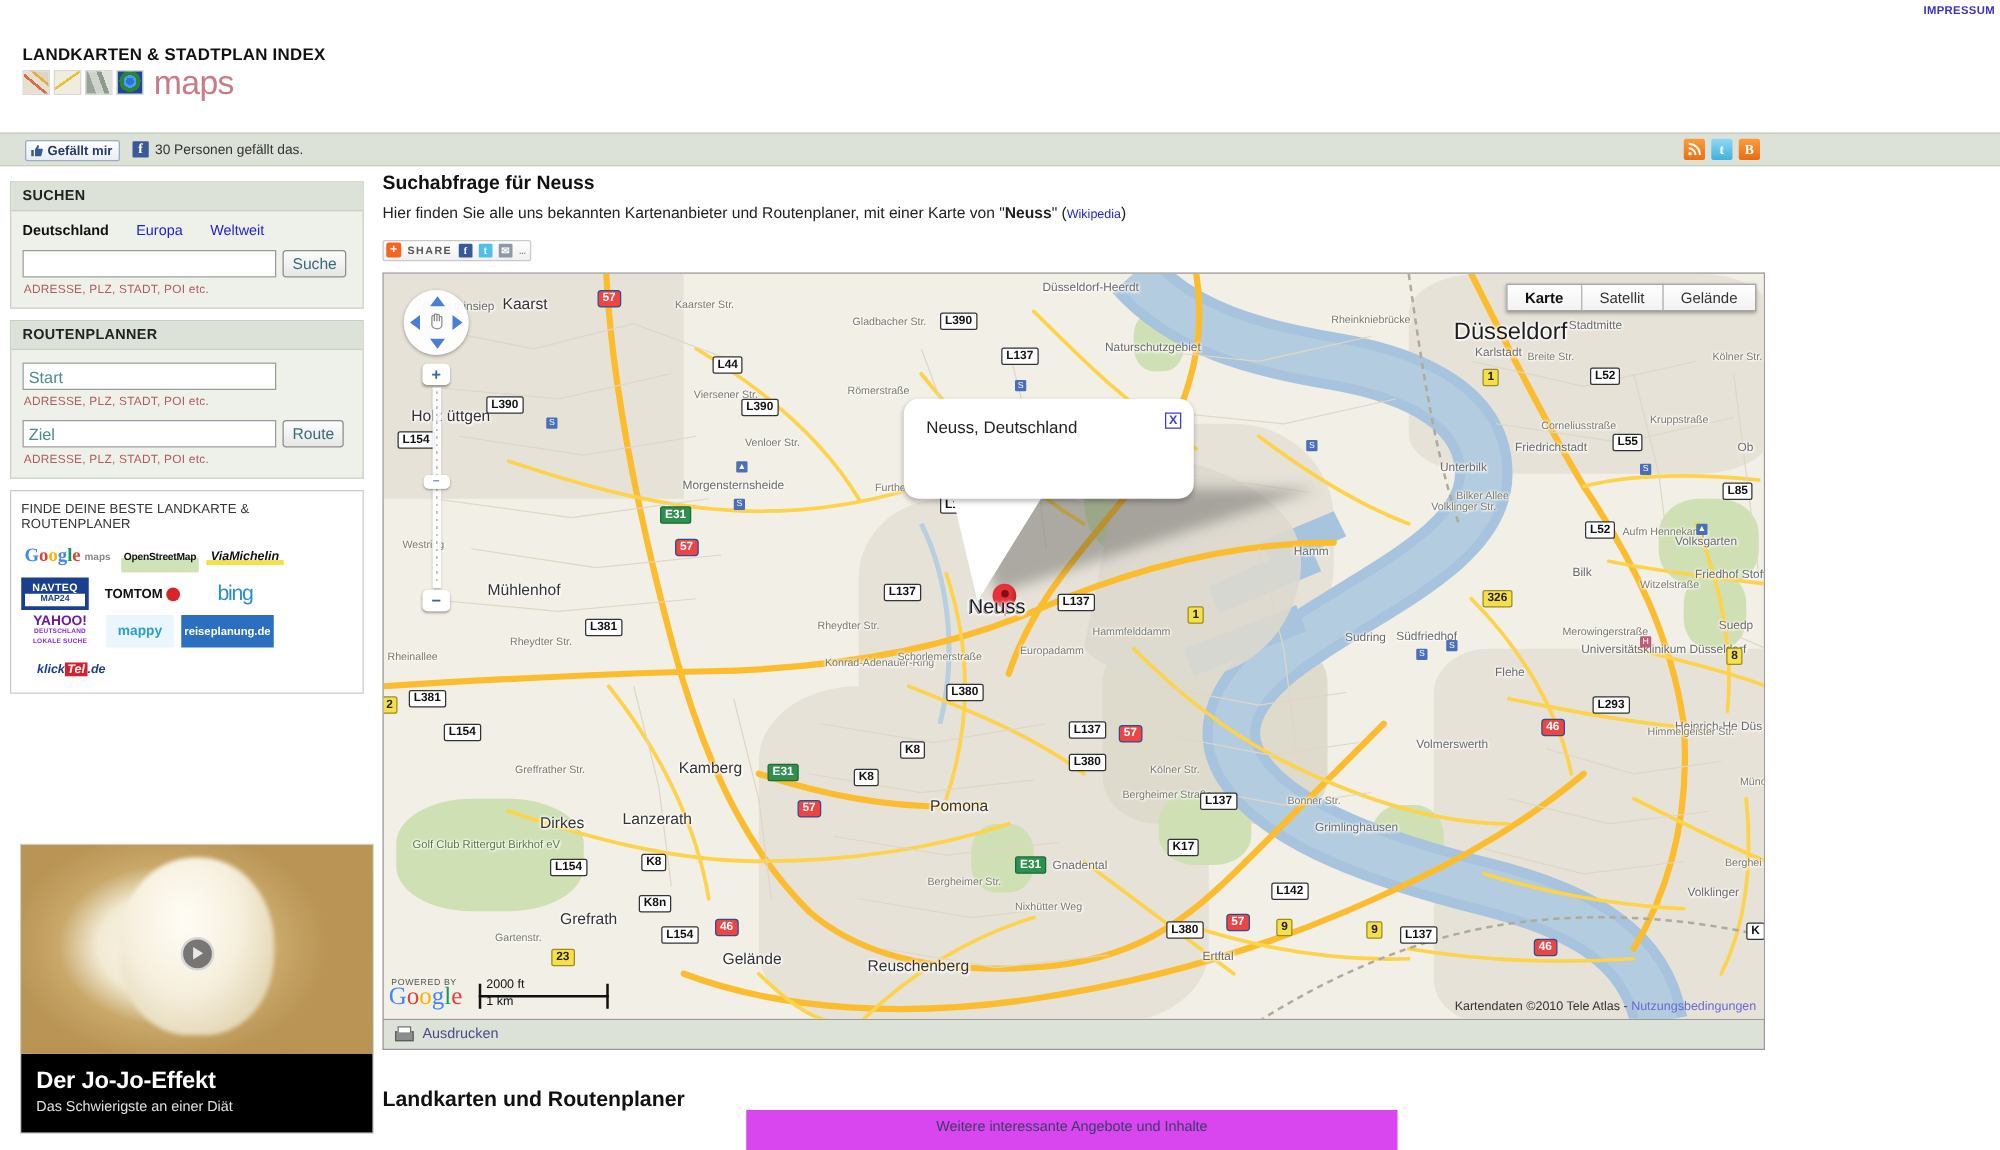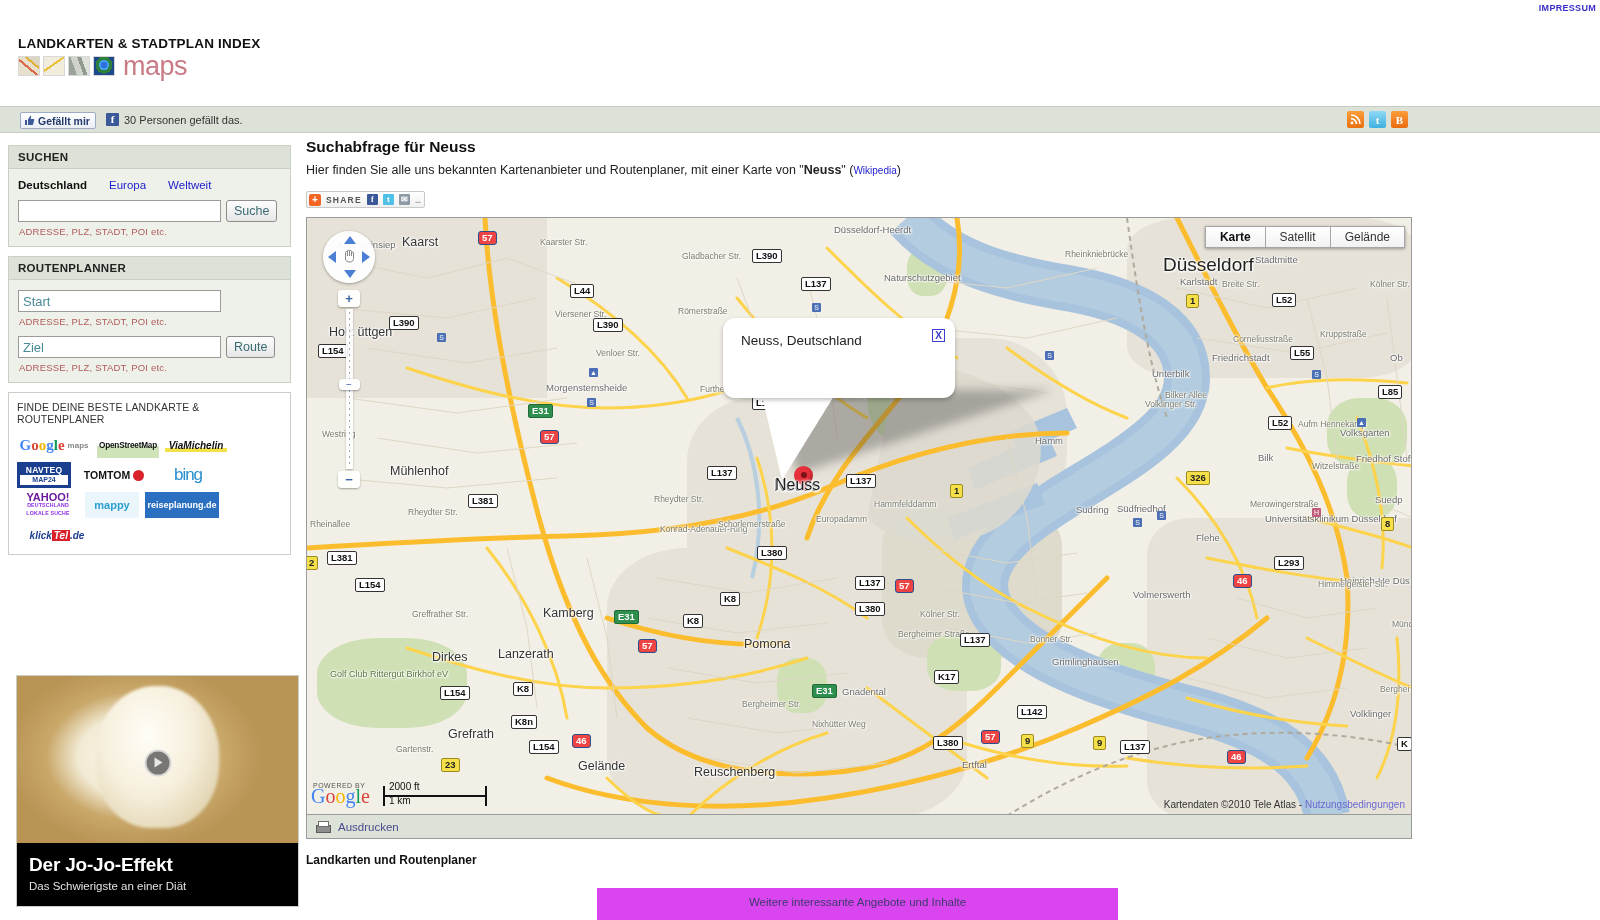--- a/index.html
+++ b/index.html
@@ -263,21 +263,21 @@
 
   .print-bar {
     width:1106px; height:24px; background:#dde2d9; border:1px solid #9a9a9a; border-top:none;
     display:flex; align-items:center; padding-left:8px; gap:8px;
   }
   .printer-icon { width:15px;height:12px; position:relative; }
   .printer-icon:before{content:"";position:absolute;left:1px;top:4px;width:13px;height:6px;background:#8d8d8d;border:1px solid #5d5d5d;}
   .printer-icon:after{content:"";position:absolute;left:3px;top:0;width:9px;height:4px;background:#fff;border:1px solid #6d6d6d;}
   .print-link { font-size:11.5px; color:#4a4a8a; text-decoration:none; cursor:pointer; }
 
-  .section-title { margin-top:14px; font-size:12px; font-weight:bold; color:#111; }
+  .section-title { margin-top:30px; font-size:17px; font-weight:bold; color:#111; }
   .pink-banner {
     position:absolute; left:597px; top:888px; width:521px; height:32px;
     background:#d946ef; color:#3b3b6b; font-size:11.5px; text-align:center; padding-top:8px;
   }
 </style>
 </head>
 <body>
 
 <div id="page">
 

